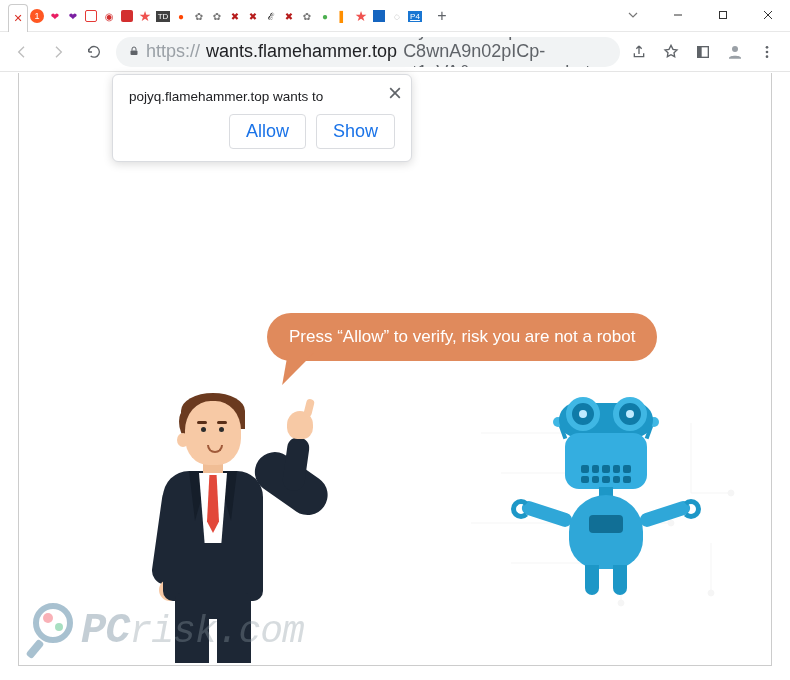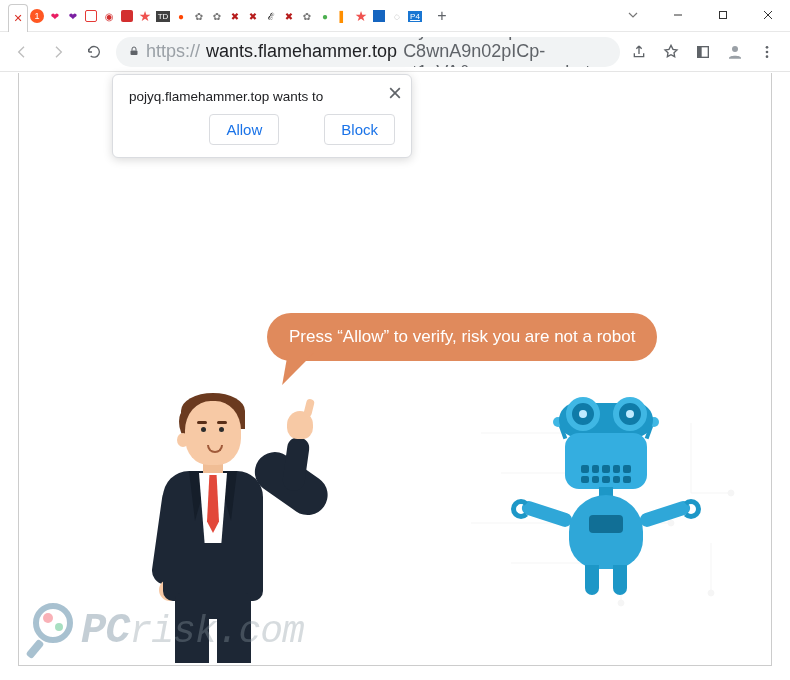--- a/index.html
+++ b/index.html
@@ -27,21 +27,21 @@
   .toolbar-right { display: flex; align-items: center; gap: 10px; padding-right: 4px; }
   .tb-icon { width: 22px; height: 22px; display:flex; align-items:center; justify-content:center; color:#5f6368; }
 
   
   .perm { position: absolute; left: 112px; top: 74px; width: 300px; background: #fff; border: 1px solid #dadce0; border-radius: 6px; box-shadow: 0 2px 10px rgba(0,0,0,0.15); padding: 14px 16px 12px 16px; z-index: 50; }
   .perm .perm-title { font-size: 13.5px; color: #202124; margin-bottom: 10px; }
   .perm .perm-close { position: absolute; right: 10px; top: 10px; color: #5f6368; cursor: pointer; }
   .perm-row { display: flex; align-items: center; gap: 12px; margin-bottom: 14px; color: #5f6368; font-size: 13px; }
   .perm-row .bell { color: #5f6368; }
   .perm-actions { display: flex; justify-content: flex-end; gap: 10px; }
-  .perm-btn { border: 1px solid #dadce0; background: #fff; color: #1a73e8; font-size: 15px; padding: 6px 16px; border-radius: 4px; cursor: pointer; margin-left: 35px; }
+  .perm-btn { border: 1px solid #dadce0; background: #fff; color: #1a73e8; font-size: 18px; padding: 6px 16px; border-radius: 4px; cursor: pointer; }
 
   
   .page { position: absolute; left: 18px; right: 18px; top: 73px; bottom: 14px; background: #fff; border: 1px solid #ccc; border-top: none; overflow: hidden; }
   .page-inner { position: relative; width: 100%; height: 100%; }
 
   .speech { position: absolute; left: 248px; top: 240px; background: #e08a5c; color: #fff; font-size: 17px; padding: 14px 22px; border-radius: 30px; white-space: nowrap; }
   .speech::after { content: ""; position: absolute; left: 18px; bottom: -24px; width: 0; height: 0; border-top: 32px solid #e08a5c; border-right: 26px solid transparent; transform: skew(-10deg); }
 
   
   .man { position: absolute; left: 100px; top: 320px; width: 200px; height: 280px; }
@@ -262,21 +262,21 @@
 </div>
 
 <div class="perm">
   <div class="perm-close"><svg width="12" height="12" viewBox="0 0 10 10">
         <line x1="1" y1="1" x2="9" y2="9" stroke="#5f6368" stroke-width="1.4"></line>
         <line x1="9" y1="1" x2="1" y2="9" stroke="#5f6368" stroke-width="1.4"></line>
       </svg></div>
   <div class="perm-title">pojyq.flamehammer.top wants to</div>
   <div class="perm-actions">
     <button class="perm-btn">Allow</button>
-    <button class="perm-btn">Block</button>
+    <button class="perm-btn">Show</button>
   </div>
 </div>
 
 <div class="page">
   <div class="page-inner">
 
     <div class="speech">
       <span>Press “Allow” to verify, risk you are not a robot</span>
     </div>
 

